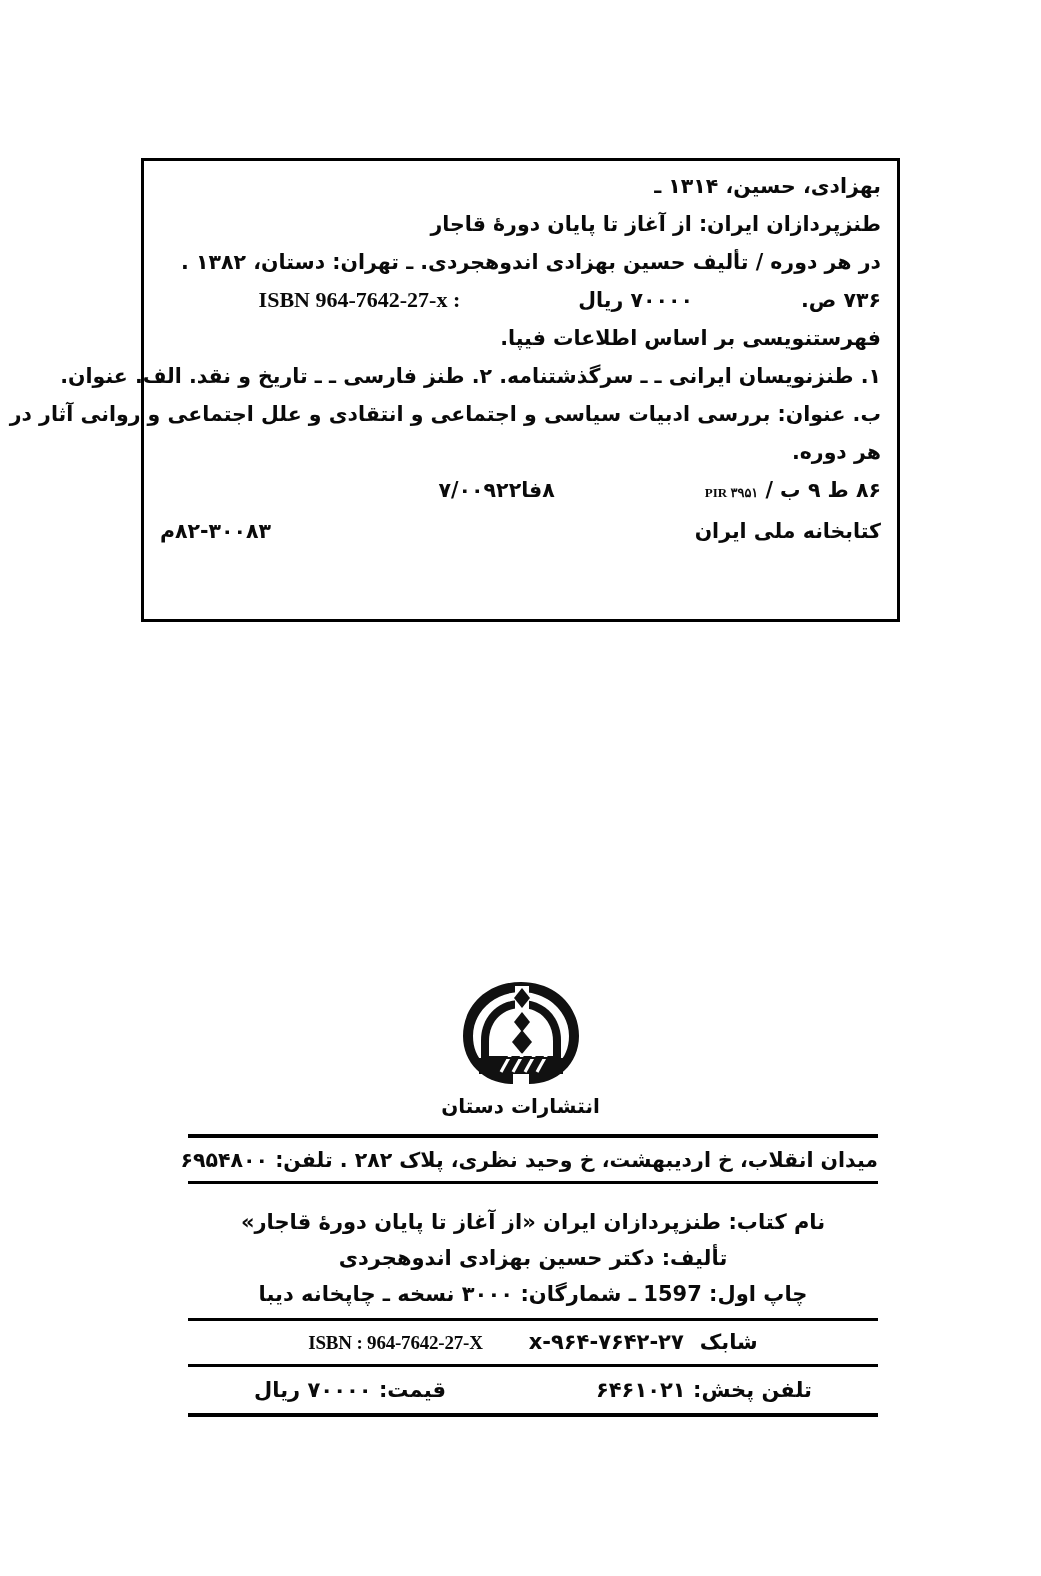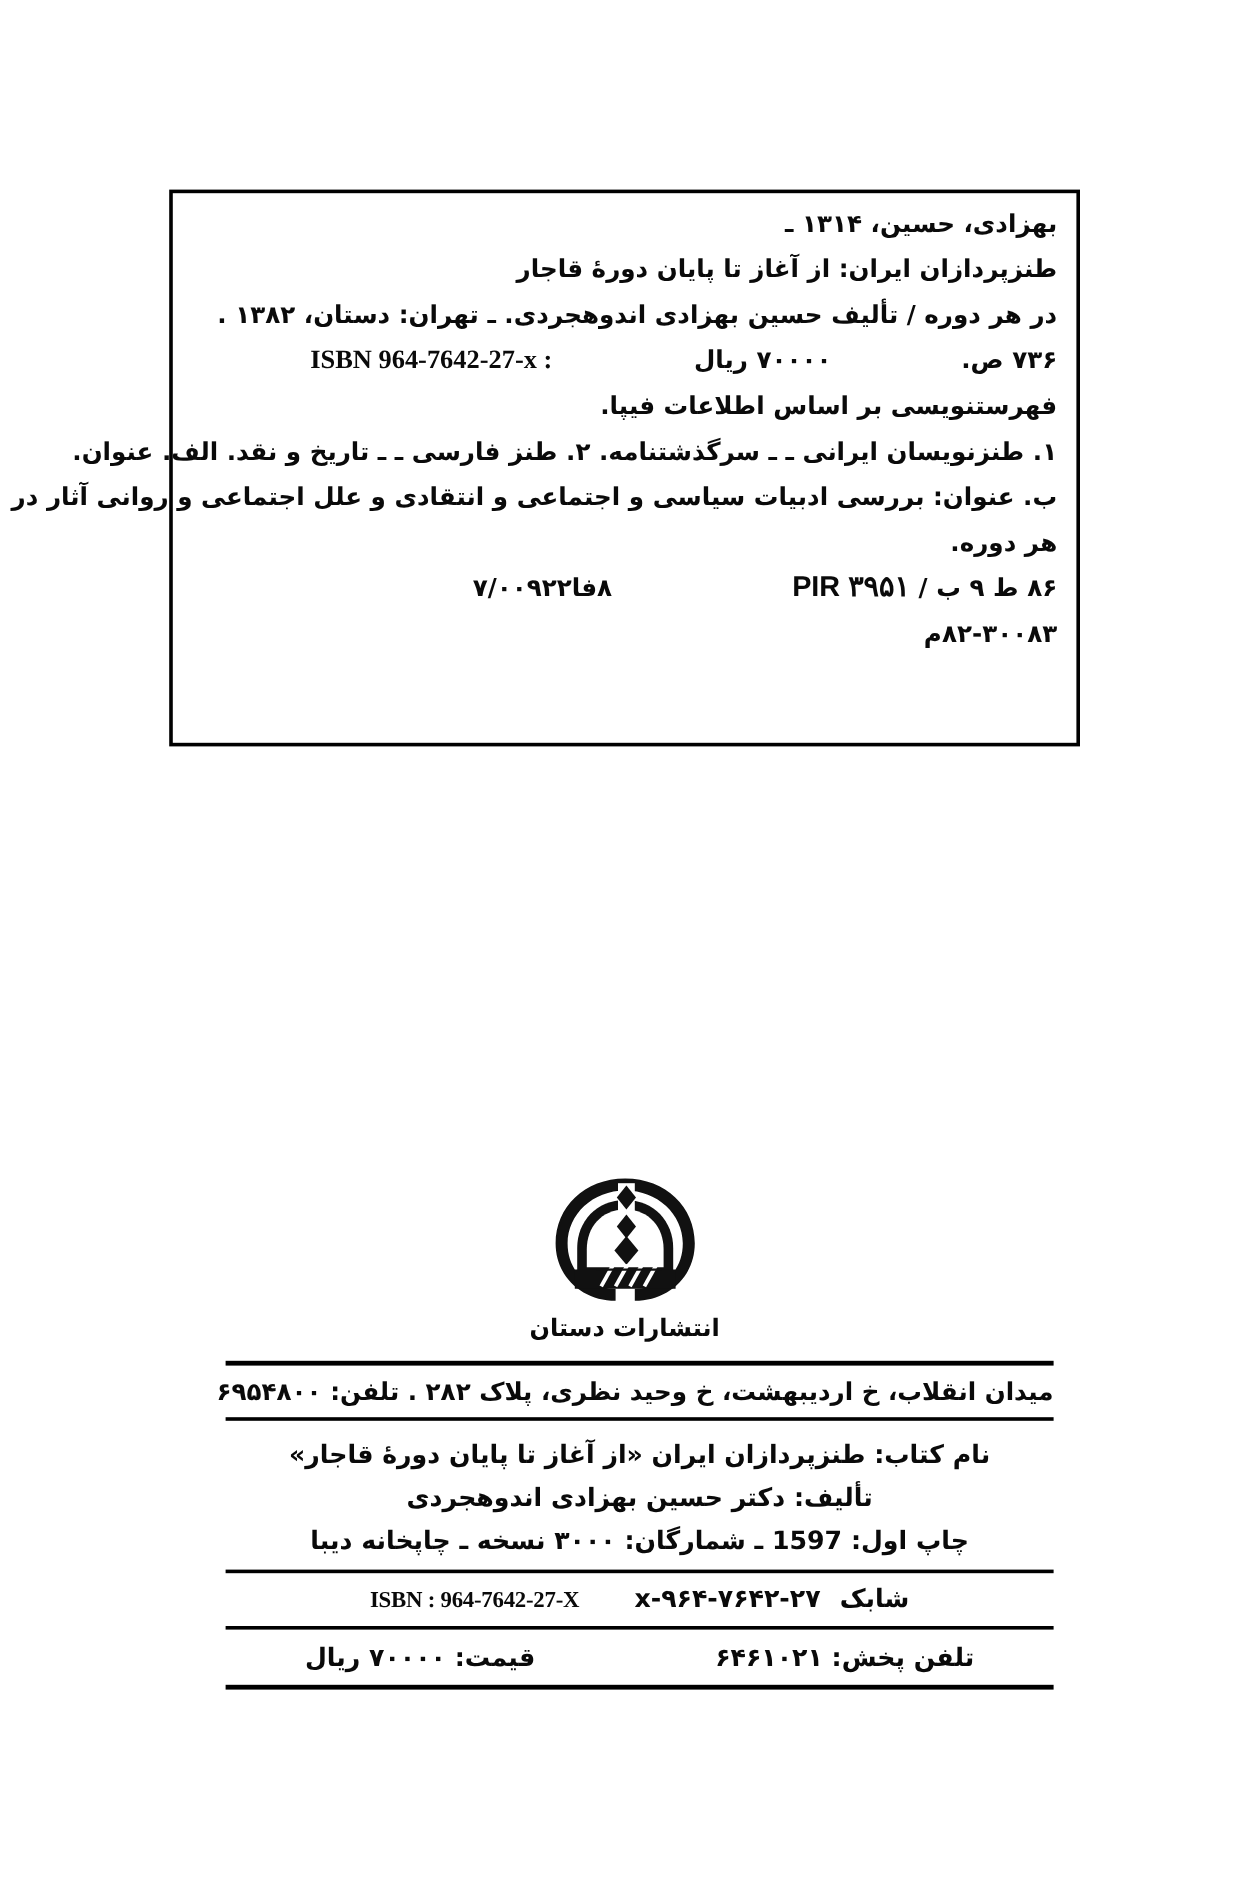--- a/index.html
+++ b/index.html
@@ -71,22 +71,22 @@
   .row-call {
     direction: rtl;
     display: flex;
     align-items: baseline;
     font-size: 20.5px;
     line-height: 38px;
     font-weight: 700;
   }
   .row-call .cn-right { }
   .row-call .cn-right .lat {
-    font-family: Liberation Sans, sans-serif;
-    font-size: 24px;
+    font-family: Liberation Serif, serif;
+    font-size: 13px;
     margin-top: 14px;
   }
   .row-call .cn-left { margin-right: 150px; }
 
   .row-nl {
     direction: rtl;
     display: flex;
     align-items: baseline;
     justify-content: space-between;
     font-size: 20.5px;
@@ -140,21 +140,21 @@
     line-height: 36px;
     white-space: nowrap;
   }
   .addr {
     font-size: 20.5px;
     line-height: 30px;
     padding: 7px 0 6px 0;
     white-space: nowrap;
   }
   .meta-block {
-    padding: 10px 0 6px 0;
+    padding: 20px 0 6px 0;
   }
   .isbn-row {
     direction: rtl;
     display: flex;
     justify-content: center;
     align-items: baseline;
     font-size: 21px;
     line-height: 42px;
     font-weight: 700;
   }
@@ -212,20 +212,21 @@
 
       <div class="row-call">
         <span class="cn-right">
           <span>۸۶ ط ۹ ب /</span>
           <span class="lat">PIR ۳۹۵۱</span>
         </span>
         <span class="cn-left">۸فا۷/۰۰۹۲۲</span>
       </div>
 
       <div class="row-nl">
+        <span>کتابخانه ملی ایران</span>
         <span>۸۲-۳۰۰۸۳م</span>
       </div>
 
     </div>
   </div>
 
   <div class="logo-wrap">
     <span class="logo-mark">
       <svg viewBox="0 0 128 110" width="128" height="110" aria-hidden="true">
 

